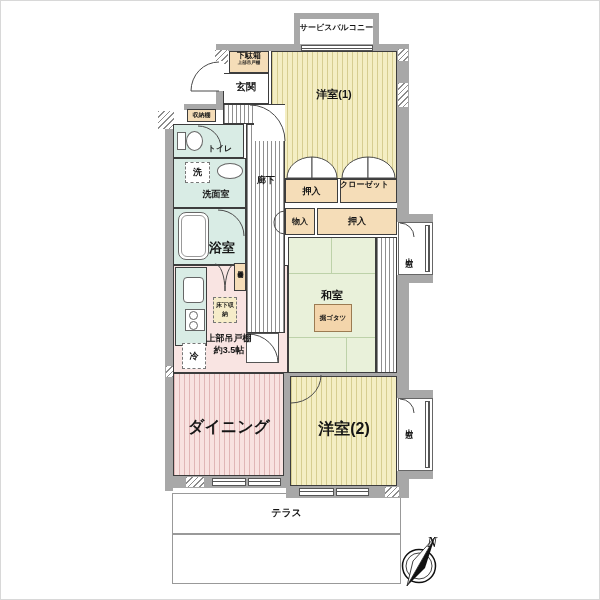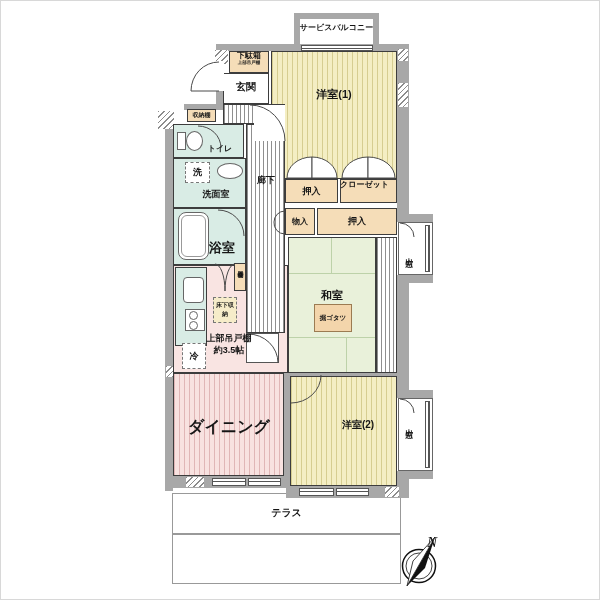--- a/index.html
+++ b/index.html
@@ -159,21 +159,21 @@
 
   <div class="lbl" style="left:199px;top:332px;width:58px;font-size:9px;line-height:1.3;">
     <span style="display:block;">上部吊戸棚</span>
     <span style="display:block;">約3.5帖</span>
   </div>
   <div class="lbl" style="left:181px;top:342px;width:24px;font-size:9px;line-height:26px;">冷</div>
 
   <div class="lbl" style="left:176px;top:415px;width:104px;font-size:16px;">
     <span style="display:block;">ダイニング</span>
   </div>
-  <div class="lbl" style="left:291px;top:417px;width:104px;font-size:10px;padding-left:14px;">
+  <div class="lbl" style="left:291px;top:417px;width:104px;font-size:16px;">
     <span style="display:block;">洋室(2)</span>
   </div>
 
   <div class="lbl" style="left:171px;top:505px;width:229px;font-size:10px;">テラス</div>
 
   <svg class="overlay" width="600" height="600" viewBox="0 0 600 600">
     <g fill="none" stroke="#4a4a4a" stroke-width="1">
       <path d="M 218 61 A 28 29 0 0 0 190 90 L 218 90"></path>
       <path d="M 249 104 A 35 36 0 0 1 284 140"></path>
       <path d="M 197 125 A 23 22 0 0 1 220 147"></path>

